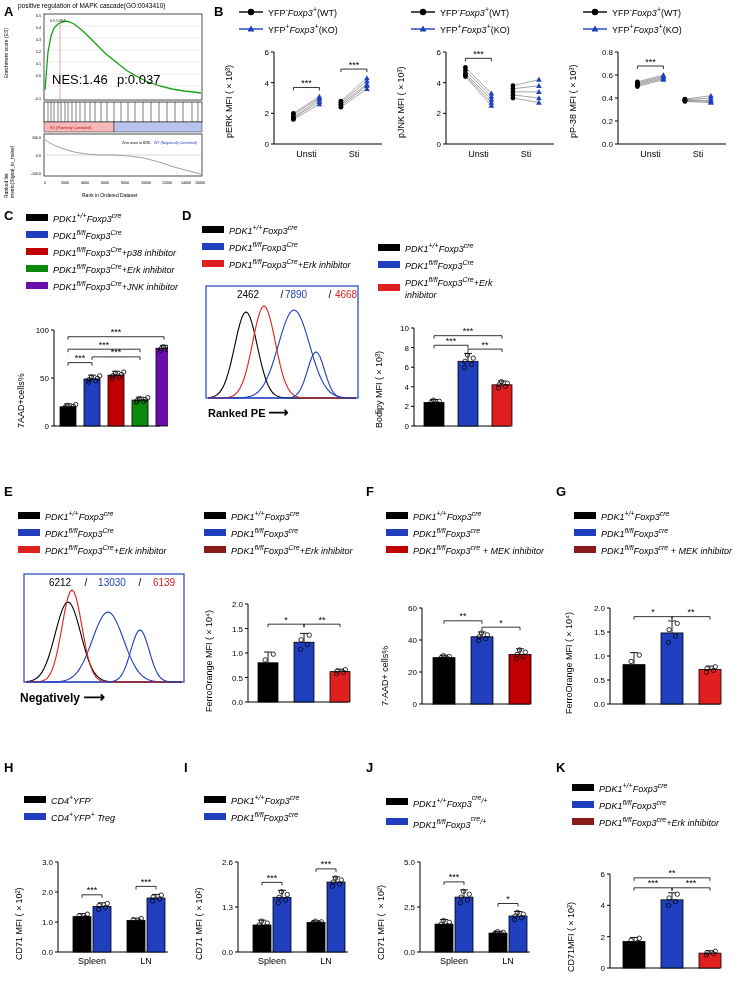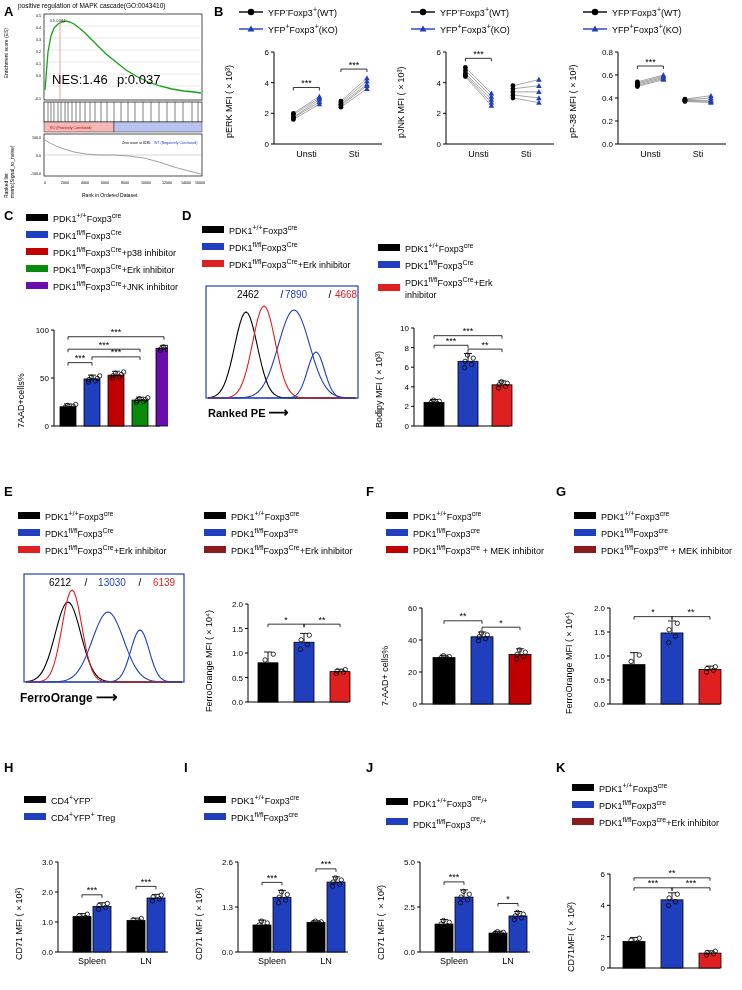--- a/index.html
+++ b/index.html
@@ -2,21 +2,21 @@
 <html><head>
 <meta charset="utf-8">
 <style>
   html,body{margin:0;padding:0;background:#fff;}
   body{width:742px;height:990px;font-family:"Liberation Sans",sans-serif;color:#000;position:relative;overflow:hidden;}
   .panel{position:absolute;}
   .plabel{font-weight:bold;font-size:13px;font-family:"Liberation Sans",sans-serif;}
   .legend{font-size:9px;line-height:12px;}
   .legend .row{display:flex;align-items:center;margin-bottom:2px;}
   .swatch{width:22px;height:7px;margin-right:5px;flex:0 0 auto;}
-  .ital{}
+  .ital{font-style:italic;}
   .sup{font-size:7px;vertical-align:super;}
   .axis-y-label{font-size:9px;writing-mode:vertical-rl;transform:rotate(180deg);white-space:nowrap;}
   svg{display:block;}
 </style>
 </head>
 <body>
 
 <div class="panel" style="left:4px;top:2px;width:208px;height:196px;">
   <div class="plabel" style="position:absolute;left:0;top:2px;">A</div>
   <div style="position:absolute;left:14px;top:0px;font-size:6.5px;">positive regulation of MAPK cascade(GO:0043410)</div>
@@ -552,21 +552,21 @@
         <polyline points="10,113.7 12,113.4 14,113.1 16,112.5 18,111.7 20,110.6 22,109.0 24,106.9 26,104.1 28,100.5 30,96.0 32,90.7 34,84.6 36,77.7 38,70.3 40,62.7 42,55.2 44,48.3 46,42.4 48,37.9 50,35.0 52,34.0 54,35.0 56,37.9 58,42.4 60,48.3 62,55.2 64,62.7 66,70.3 68,77.7 70,84.6 72,90.7 74,96.0 76,100.5 78,104.1 80,106.9 82,109.0 84,110.6 86,111.7 88,112.5 90,113.1 92,113.4 94,113.7 96,113.8 98,113.9 100,113.9 102,114.0 104,114.0 106,114.0 108,114.0 110,114.0 112,114.0 114,114.0 116,114.0 118,114.0 120,114.0 122,114.0 124,114.0 126,114.0 128,114.0 130,114.0 132,114.0 134,114.0 136,114.0 138,114.0 140,114.0 142,114.0 144,114.0 146,114.0 148,114.0 150,114.0 152,114.0 154,114.0 156,114.0 158,114.0 160,114.0 162,114.0 164,114.0 166,114.0 " fill="none" stroke="#000000" stroke-width="1.1"></polyline>
         <polyline points="10,114.0 12,114.0 14,114.0 16,114.0 18,114.0 20,114.0 22,114.0 24,114.0 26,114.0 28,114.0 30,114.0 32,114.0 34,113.9 36,113.9 38,113.8 40,113.7 42,113.6 44,113.4 46,113.1 48,112.7 50,112.2 52,111.4 54,110.5 56,109.2 58,107.6 60,105.6 62,103.1 64,100.1 66,96.7 68,92.7 70,88.2 72,83.4 74,78.2 76,72.8 78,67.3 80,62.0 82,57.1 84,52.7 86,49.0 88,46.3 90,44.6 92,44.0 94,44.6 96,46.3 98,49.0 100,52.7 102,57.1 104,62.0 106,67.3 108,72.8 110,78.2 112,83.4 114,88.2 116,92.7 118,96.7 120,100.1 122,103.1 124,105.6 126,107.6 128,109.2 130,110.5 132,111.4 134,112.2 136,112.7 138,113.1 140,113.4 142,113.6 144,113.7 146,113.8 148,113.9 150,113.9 152,114.0 154,114.0 156,114.0 158,114.0 160,114.0 162,114.0 164,114.0 166,114.0 " fill="none" stroke="#1f3fbf" stroke-width="1.1"></polyline>
         <polyline points="10,114.0 12,114.0 14,114.0 16,114.0 18,113.9 20,113.9 22,113.7 24,113.5 26,113.1 28,112.3 30,111.1 32,109.1 34,106.2 36,102.0 38,96.4 40,89.1 42,80.2 44,69.9 46,58.8 48,47.6 50,37.4 52,29.2 54,23.9 56,22.0 58,23.9 60,29.2 62,37.4 64,47.6 66,58.8 68,69.9 70,80.2 72,89.1 74,96.4 76,102.0 78,106.2 80,109.1 82,111.1 84,112.3 86,113.1 88,113.5 90,113.7 92,113.9 94,113.9 96,114.0 98,114.0 100,114.0 102,114.0 104,114.0 106,114.0 108,114.0 110,114.0 112,114.0 114,114.0 116,114.0 118,114.0 120,114.0 122,114.0 124,114.0 126,114.0 128,114.0 130,114.0 132,114.0 134,114.0 136,114.0 138,114.0 140,114.0 142,114.0 144,114.0 146,114.0 148,114.0 150,114.0 152,114.0 154,114.0 156,114.0 158,114.0 160,114.0 162,114.0 164,114.0 166,114.0 " fill="none" stroke="#e02020" stroke-width="1.1"></polyline>
         <polyline points="10,114.0 12,114.0 14,114.0 16,114.0 18,114.0 20,114.0 22,114.0 24,114.0 26,114.0 28,114.0 30,114.0 32,114.0 34,114.0 36,114.0 38,114.0 40,114.0 42,114.0 44,114.0 46,114.0 48,114.0 50,114.0 52,114.0 54,114.0 56,114.0 58,114.0 60,114.0 62,114.0 64,114.0 66,114.0 68,114.0 70,114.0 72,114.0 74,114.0 76,114.0 78,114.0 80,114.0 82,114.0 84,114.0 86,114.0 88,114.0 90,113.9 92,113.9 94,113.7 96,113.5 98,113.0 100,112.3 102,111.0 104,109.1 106,106.4 108,102.6 110,97.7 112,91.8 114,85.2 116,78.4 118,72.0 120,66.7 122,63.2 124,62.0 126,63.2 128,66.7 130,72.0 132,78.4 134,85.2 136,91.8 138,97.7 140,102.6 142,106.4 144,109.1 146,111.0 148,112.3 150,113.0 152,113.5 154,113.7 156,113.9 158,113.9 160,114.0 162,114.0 164,114.0 166,114.0 " fill="none" stroke="#1f3fbf" stroke-width="1.1"></polyline>
         <text x="44" y="18" font-size="10" font-family="Liberation Sans, sans-serif" text-anchor="middle" fill="#000000">6212</text>
         <text x="70" y="18" font-size="10" font-family="Liberation Sans, sans-serif" text-anchor="middle" fill="#000">/</text>
         <text x="96" y="18" font-size="10" font-family="Liberation Sans, sans-serif" text-anchor="middle" fill="#1f3fbf">13030</text>
         <text x="124" y="18" font-size="10" font-family="Liberation Sans, sans-serif" text-anchor="middle" fill="#000">/</text>
         <text x="148" y="18" font-size="10" font-family="Liberation Sans, sans-serif" text-anchor="middle" fill="#e02020">6139</text>
       </svg>
-      <div style="position: absolute; left: 4px; top: 120px; font-size: 12px; font-weight: bold;"><span>FerroOrange</span> <span style="font-size:15px;">⟶</span></div>
+      <div style="position: absolute; left: 4px; top: 120px; font-size: 12px; font-weight: bold;"><span>Negatively</span> <span style="font-size:15px;">⟶</span></div>
     </div>
   <div class="legend" id="e-bar-legend" style="position:absolute;left:200px;top:24px;">
       <div class="row">
         <span class="swatch" style="background: rgb(0, 0, 0);"></span>
         <span><span class="ital">PDK1<span class="sup">+/+</span>Foxp3<span class="sup">cre</span></span></span>
       </div>
       <div class="row">
         <span class="swatch" style="background: rgb(31, 63, 191);"></span>
         <span><span class="ital">PDK1<span class="sup">fl/fl</span>Foxp3<span class="sup">cre</span></span></span>
       </div>

